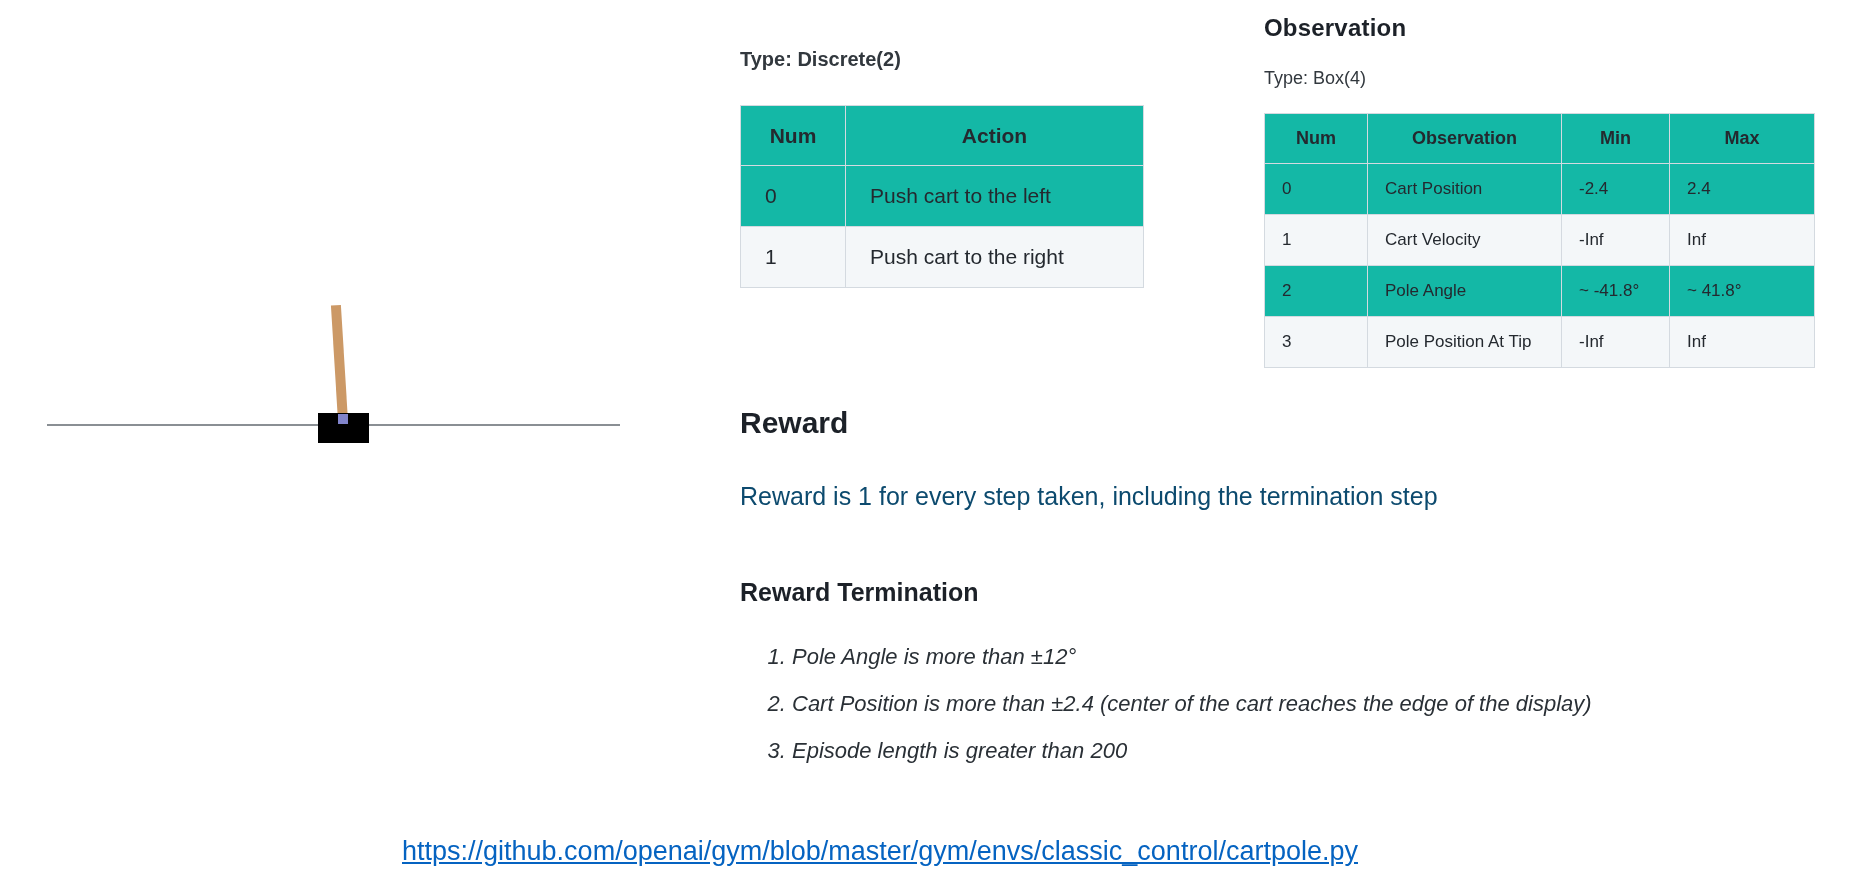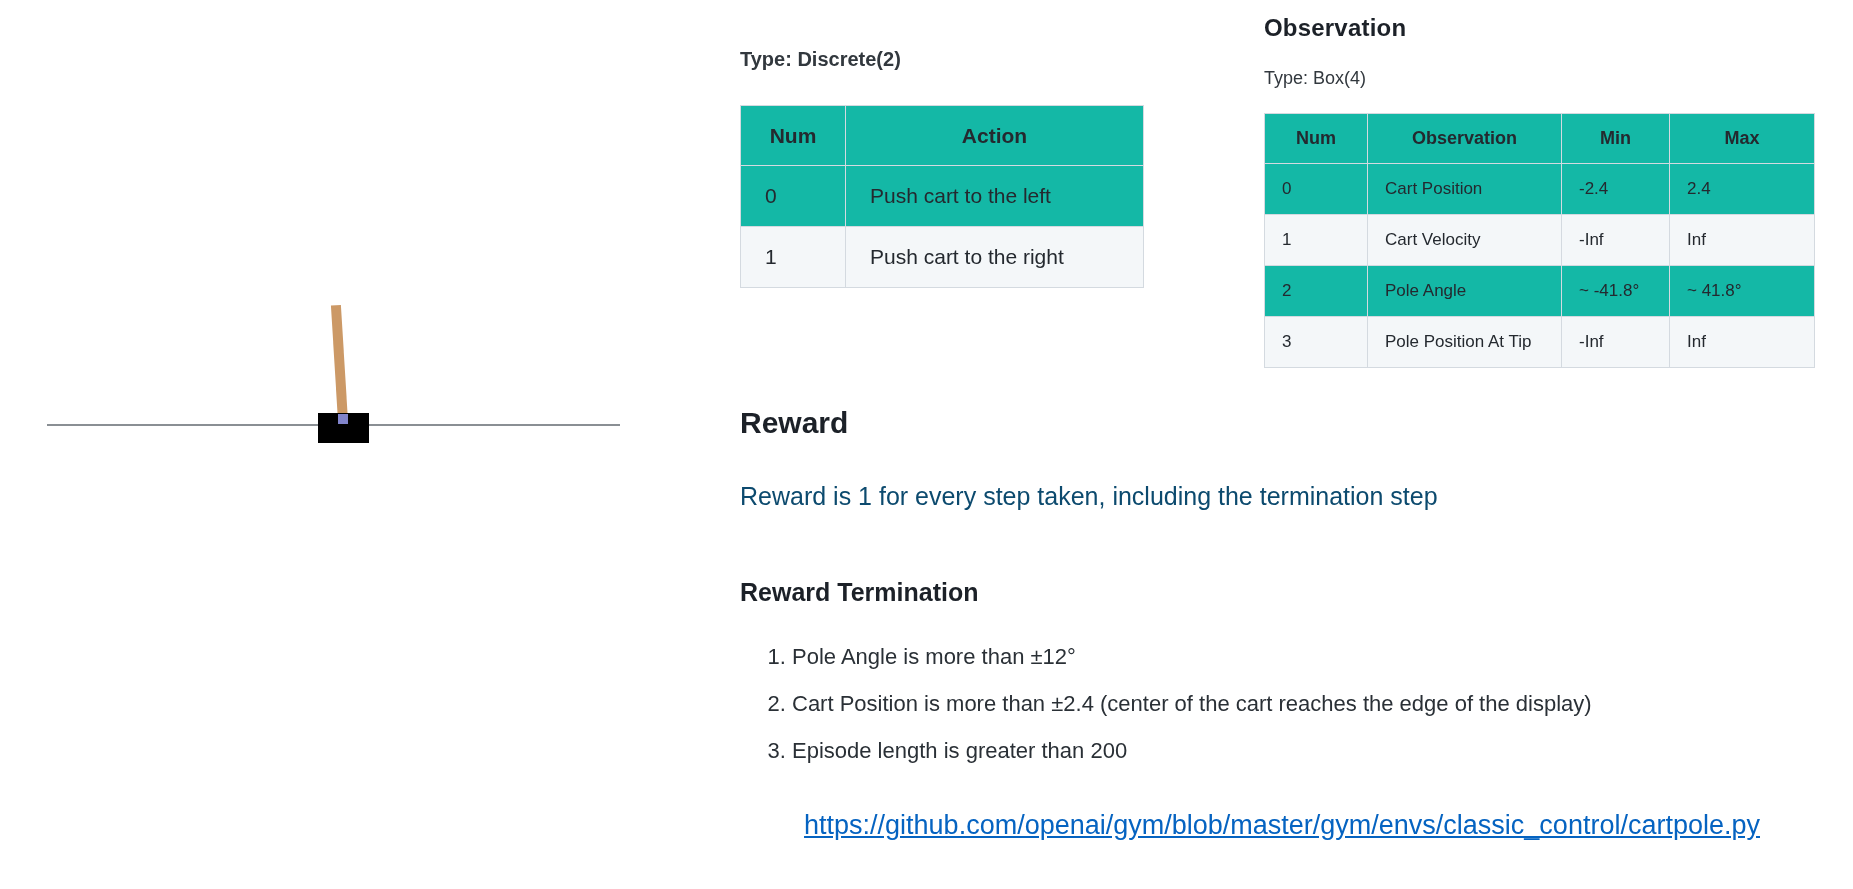--- a/index.html
+++ b/index.html
@@ -50,25 +50,25 @@
   .observation-table td { height: 51px; font-size: 17px; padding-left: 17px; }
 
   
   .reward-section { position: absolute; left: 740px; top: 406px; width: 980px; }
   .reward-title { font-size: 30px; font-weight: bold; color: #1c2128; }
   .reward-text { margin-top: 42px; font-size: 25px; color: #0c4a6e; }
 
   
   .termination-section { position: absolute; left: 740px; top: 578px; width: 1000px; }
   .termination-title { font-size: 25px; font-weight: bold; color: #1c2128; }
-  .termination-list { margin-top: 38px; padding-left: 52px; font-size: 22px; color: #2a3036; }
+  .termination-list { margin-top: 38px; padding-left: 52px; font-size: 22px; color: #2a3036; font-style: italic; }
   .termination-list li { margin-bottom: 23px; line-height: 1.1; }
 
   
-  .source-row { position: absolute; left: 0; top: 810px; width: 1760px; text-align: right; }
+  .source-row { position: absolute; left: 0; top: 836px; width: 1760px; text-align: center; }
   .source-link { font-size: 27px; font-weight: 500; text-decoration: underline; cursor: pointer; }
 </style>
 </head>
 <body>
 
 <div class="slide">
 
   <div class="cartpole">
     <div class="track" style="background-color: rgb(138, 143, 148);"></div>
     <div class="pole" style="background-color: rgb(204, 153, 102);"></div>

